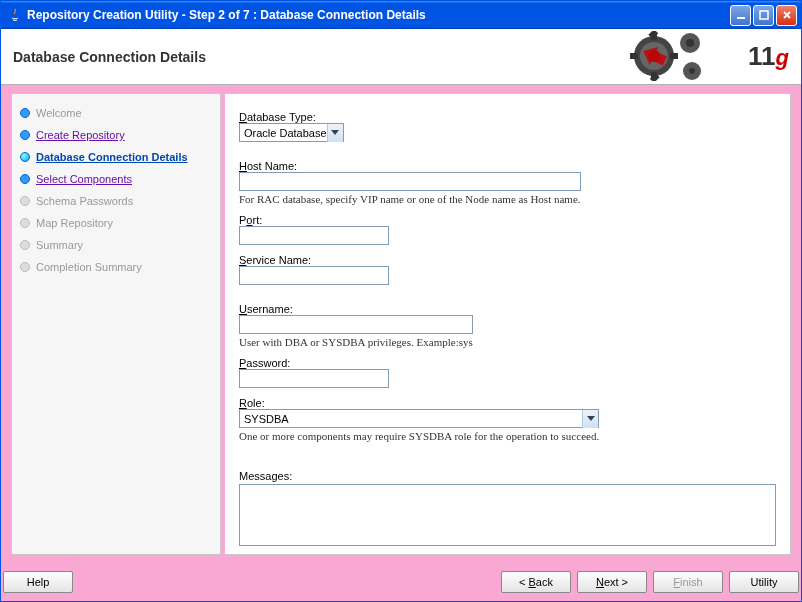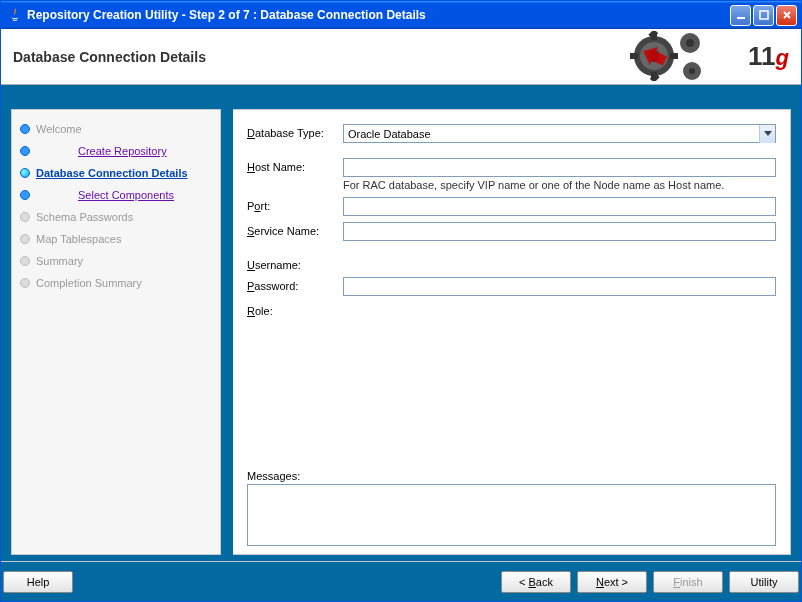--- a/index.html
+++ b/index.html
@@ -5,21 +5,21 @@
   * { box-sizing: border-box; }
   body {
     margin: 0; padding: 0;
     font-family: Tahoma, Arial, sans-serif;
     font-size: 11px;
     background: #ece9d8;
     color: #000;
   }
   .window {
     width: 802px; height: 602px;
-    background: #0369a1;
+    background: #f9a8d4;
     border: 1px solid #0054e3;
     display: flex; flex-direction: column;
   }
   .titlebar {
     height: 28px;
     background: linear-gradient(to bottom, #3a95ff 0%, #0054e3 8%, #0054e3 92%, #003fab 100%);
     display: flex; align-items: center;
     color: #fff; font-weight: bold;
     padding: 0 4px 0 6px;
     font-size: 12px;
@@ -57,22 +57,22 @@
     display: flex; align-items: center; gap: 6px; color: #c00;
     font-weight: bold;
   }
   .oracle-logo .brand { font-size: 14px; letter-spacing: 1px; }
   .oracle-logo .reg { font-size: 8px; position: relative; top:-6px; }
   .oracle-logo .tag { font-size: 9px; color:#555; letter-spacing:1px; display:block; }
   .oracle-11g { font-size: 26px; font-weight: bold; color: #333; margin-left: 6px;}
   .oracle-11g .g { font-style: italic; color:#c00; font-size:22px; }
   .body {
     flex: 1; display: flex;
-    padding: 24px 10px 0 10px;
-    gap: 12px;
+    padding: 8px 10px 0 10px;
+    gap: 4px;
     min-height:0;
   }
   .sidebar {
     width: 210px;
     background: #f6f6f6;
     border: 1px solid #c8c8c8;
     padding: 8px 6px;
   }
   .step-item {
     display: flex; align-items: center;
@@ -80,33 +80,33 @@
     gap: 6px;
     color: #999;
   }
   .step-item .dot {
     width: 10px; height: 10px; border-radius: 50%;
     background: #ddd; border: 1px solid #bbb;
     flex-shrink:0;
   }
   .step-item.done .dot { background:#39f; border-color:#06c; }
   .step-item.current .dot { background: radial-gradient(circle at 35% 35%, #8ff, #09f); border-color:#06c; }
-  .step-item.done a, .step-item.next a { color: #6a0dad; text-decoration: underline; margin-left: 42px; }
+  .step-item.done a, .step-item.next a { color: #6a0dad; text-decoration: underline; }
   .step-item.current .lbl { color: #0047b3; font-weight: bold; text-decoration: underline; }
   .step-item.next .dot { background:#39f; border-color:#06c; }
   .content {
     flex: 1;
     background: #fff;
     border: 1px solid #c8c8c8;
     border-left: none;
     padding: 14px 14px 8px 14px;
     display:flex; flex-direction:column;
     min-height:0;
   }
-  .form-row { display: flex; align-items: flex-start; margin-bottom: 6px; }
+  .form-row { display: flex; align-items: flex-start; margin-bottom: 6px; flex-direction: column; }
   .form-row.gap { margin-top: 9px; }
   .form-label {
     width: 96px; padding-top: 3px;
     text-decoration: underline;
     text-decoration-style: solid;
   }
   .form-label .u { text-decoration: underline; }
   .form-field { flex: 1; }
   .form-field input, .form-field select, .combo {
     width: 100%;
@@ -119,21 +119,21 @@
   .combo {
     display: flex; align-items: center; justify-content: space-between;
     padding: 0 0 0 4px;
   }
   .combo .arrow {
     width: 16px; height: 18px;
     background: linear-gradient(to bottom, #eef3fb, #cfe0f6);
     border-left: 1px solid #b5c9e4;
     display:flex; align-items:center; justify-content:center;
   }
-  .hint { color: #333; margin-top: 2px; font-size:11px; }
+  .hint { color: #333; margin-top: 2px; font-size:11px;font-family:Liberation Serif, serif; }
   .spacer { flex:1; }
   .messages-label { margin-top: 10px; }
   .messages-box {
     height: 62px;
     border: 1px solid #7f9db9;
     background: #fff;
     margin-top:2px;
   }
   .footer {
     height: 40px;
@@ -237,21 +237,21 @@
       <div class="step-item next">
         <span class="dot"></span>
         <a href="#" class="lbl">Select Components</a>
       </div>
       <div class="step-item">
         <span class="dot"></span>
         <span class="lbl">Schema Passwords</span>
       </div>
       <div class="step-item">
         <span class="dot"></span>
-        <span class="lbl">Map Tablespaces</span>
+        <span class="lbl">Map Repository</span>
       </div>
       <div class="step-item">
         <span class="dot"></span>
         <span class="lbl">Summary</span>
       </div>
       <div class="step-item">
         <span class="dot"></span>
         <span class="lbl">Completion Summary</span>
       </div>
     </div>
@@ -289,31 +289,46 @@
 
       <div class="form-row">
         <div class="form-label nolabel"><span class="u">S</span>ervice Name:</div>
         <div class="form-field">
           <input type="text" value="" style="">
         </div>
       </div>
 
       <div class="form-row gap">
         <div class="form-label nolabel"><span class="u">U</span>sername:</div>
+        <div class="form-field">
+          <input type="text" value="" style="">
+          <div class="hint">User with DBA or SYSDBA privileges. Example:sys</div>
+        </div>
       </div>
 
       <div class="form-row">
         <div class="form-label nolabel"><span class="u">P</span>assword:</div>
         <div class="form-field">
           <input type="password" value="" style="">
         </div>
       </div>
 
       <div class="form-row">
         <div class="form-label nolabel"><span class="u">R</span>ole:</div>
+        <div class="form-field">
+          <div class="combo">
+            <span>SYSDBA</span>
+            <span class="arrow">
+                <svg width="8" height="6">
+                  <path d="M0 0 L8 0 L4 5 Z" fill="#345"></path>
+                </svg>
+              </span>
+          </div>
+          <div class="hint">One or more components may require SYSDBA role for the operation to succeed.</div>
+        </div>
       </div>
 
       <div class="spacer"></div>
 
       <div class="messages-label"><span class="u">M</span>essages:</div>
       <div class="messages-box"></div>
 
     </div>
   </div>
 

